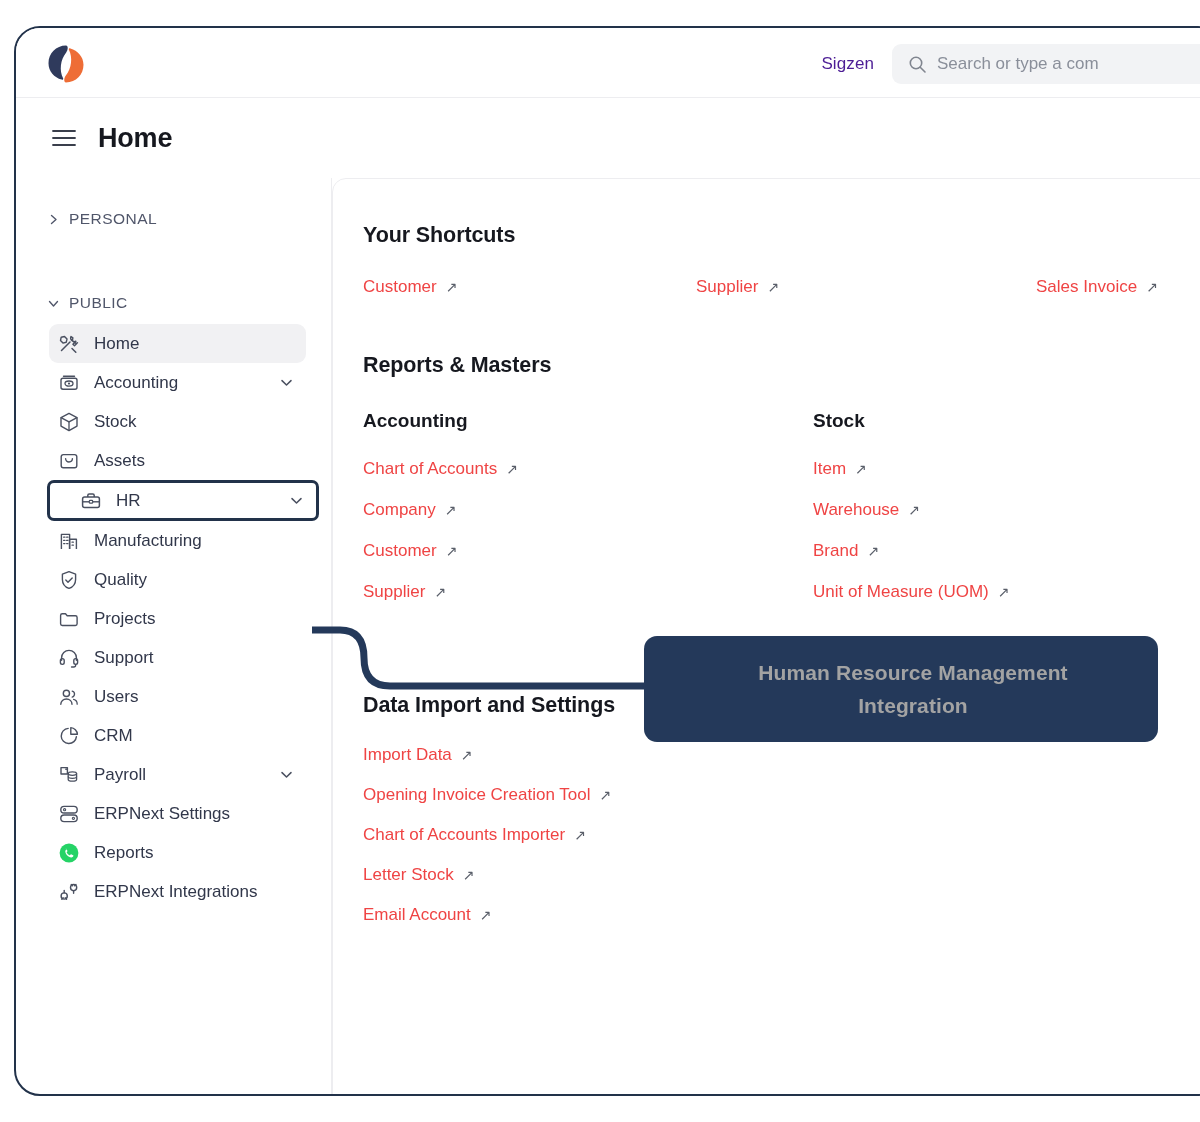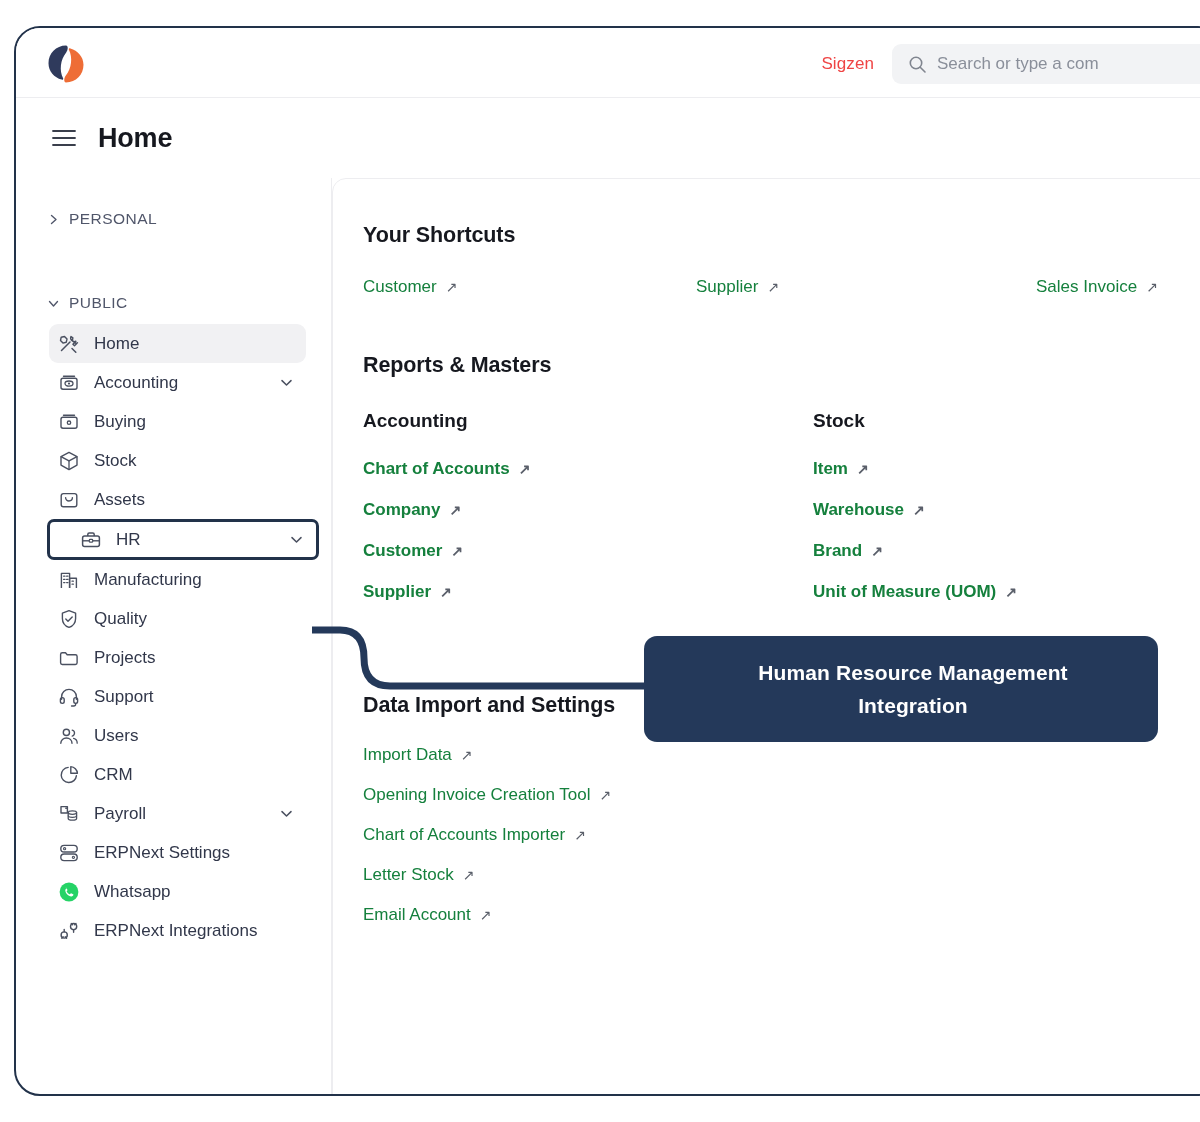--- a/index.html
+++ b/index.html
@@ -47,21 +47,21 @@
     position: absolute;
     right: 0;
     top: 16px;
     display: flex;
     align-items: center;
     gap: 18px;
   }
 
   #org-name {
     font-size: 17px;
-    color: #ef4444;
+    color: #4c1d95;
     letter-spacing: .1px;
     white-space: nowrap;
   }
 
   #search-wrap {
     display: flex;
     align-items: center;
     gap: 10px;
     width: 330px;
     height: 40px;
@@ -188,21 +188,21 @@
   }
 
   .link-row {
     display: flex;
     align-items: baseline;
     gap: 9px;
     cursor: pointer;
   }
   .link-row .txt {
     font-size: 17px;
-    color: #15803d;
+    color: #ef4444;
     white-space: nowrap;
   }
   .arrow-ico {
     font-size: 14px;
     color: #5a5f6a;
     line-height: 1;
   }
 
   #shortcuts-grid {
     display: grid;
@@ -211,21 +211,21 @@
   }
 
   #rm-title { margin-top: 56px; }
 
   #rm-grid {
     display: grid;
     grid-template-columns: 450px auto;
     margin-top: 32px;
   }
   .rm-col .sub-title { margin-bottom: 27px; }
-  .rm-col .link-row { margin-bottom: 21px; font-weight: bold; }
+  .rm-col .link-row { margin-bottom: 21px; }
 
   #dis-title { margin-top: 70px; }
   #dis-list { margin-top: 27px; }
   #dis-list .link-row { margin-bottom: 20px; }
 
   
   #callout {
     position: absolute;
     left: 628px;
     top: 608px;
@@ -235,21 +235,21 @@
     border-radius: 13px;
     display: flex;
     flex-direction: column;
     align-items: center;
     justify-content: center;
     gap: 9px;
     z-index: 20;
     padding: 0 22px;
   }
   #callout .cl-line {
-    color: #ffffff;
+    color: #a3a3a3;
     font-size: 21px;
     font-weight: bold;
     text-align: center;
     letter-spacing: .1px;
     margin-left: 24px;
   }
 
   #connector {
     position: absolute;
     left: 296px;
@@ -343,30 +343,20 @@
           <span class="lbl">Accounting</span>
           <span class="chev">
             <svg width="15" height="15" viewBox="0 0 15 15" aria-hidden="true">
               <polyline points="3,5.6 7.5,10 12,5.6" fill="none" stroke="#4a5060" stroke-width="1.5" stroke-linecap="round" stroke-linejoin="round"></polyline>
             </svg>
           </span>
         </div>
         <div class="side-item">
           <span class="ico">
             <svg width="22" height="22" viewBox="0 0 22 22" fill="none" aria-hidden="true">
-              <rect x="3" y="6.2" width="16" height="11" rx="2" stroke="#4a5060" stroke-width="1.4"></rect>
-              <path d="M5.5 4.2h11" stroke="#4a5060" stroke-width="1.4" stroke-linecap="round"></path>
-              <circle cx="11" cy="11.7" r="1.7" stroke="#4a5060" stroke-width="1.3"></circle>
-            </svg>
-          </span>
-          <span class="lbl">Buying</span>
-        </div>
-        <div class="side-item">
-          <span class="ico">
-            <svg width="22" height="22" viewBox="0 0 22 22" fill="none" aria-hidden="true">
               <path d="M11 2.4l8 4.2-8 4.2-8-4.2z" stroke="#4a5060" stroke-width="1.4" stroke-linejoin="round"></path>
               <path d="M3 6.6v8.5l8 4.5 8-4.5V6.6" stroke="#4a5060" stroke-width="1.4" stroke-linejoin="round"></path>
               <path d="M11 10.8v8.8" stroke="#4a5060" stroke-width="1.3"></path>
             </svg>
           </span>
           <span class="lbl">Stock</span>
         </div>
         <div class="side-item">
           <span class="ico">
             <svg width="22" height="22" viewBox="0 0 22 22" fill="none" aria-hidden="true">
@@ -478,21 +468,21 @@
           </span>
           <span class="lbl">ERPNext Settings</span>
         </div>
         <div class="side-item">
           <span class="ico">
             <svg width="22" height="22" viewBox="0 0 22 22" aria-hidden="true">
               <circle cx="11" cy="11" r="9.4" fill="#25d366"></circle>
               <path d="M7.7 6.9c.3-.1.6 0 .8.3l.9 1.5c.1.3.1.6-.1.8l-.5.6c-.1.2-.2.4 0 .7.6 1.1 1.5 1.9 2.6 2.4.3.1.5.1.7-.1l.6-.6c.2-.2.5-.2.8-.1l1.6.8c.3.2.4.5.3.8-.3.9-1.2 1.5-2.2 1.4-2.8-.2-5.5-2.9-5.9-5.7-.1-1 .5-1.9 1.4-2.2z" fill="#ffffff"></path>
             </svg>
           </span>
-          <span class="lbl">Whatsapp</span>
+          <span class="lbl">Reports</span>
         </div>
         <div class="side-item">
           <span class="ico">
             <svg width="22" height="22" viewBox="0 0 22 22" fill="none" aria-hidden="true">
               <circle cx="6.2" cy="15" r="3.1" stroke="#4a5060" stroke-width="1.4"></circle>
               <path d="M6.2 11.9V9.4" stroke="#4a5060" stroke-width="1.4" stroke-linecap="round"></path>
               <circle cx="15.6" cy="6.6" r="3.1" stroke="#4a5060" stroke-width="1.4"></circle>
               <path d="M15.6 9.7v2.5" stroke="#4a5060" stroke-width="1.4" stroke-linecap="round"></path>
               <path d="M13.2 3.4l1.4 1.4M18 3.4l-1.4 1.4M3.8 18.2l1.4-1.4M8.6 18.2l-1.4-1.4" stroke="#4a5060" stroke-width="1.3" stroke-linecap="round"></path>
             </svg>

